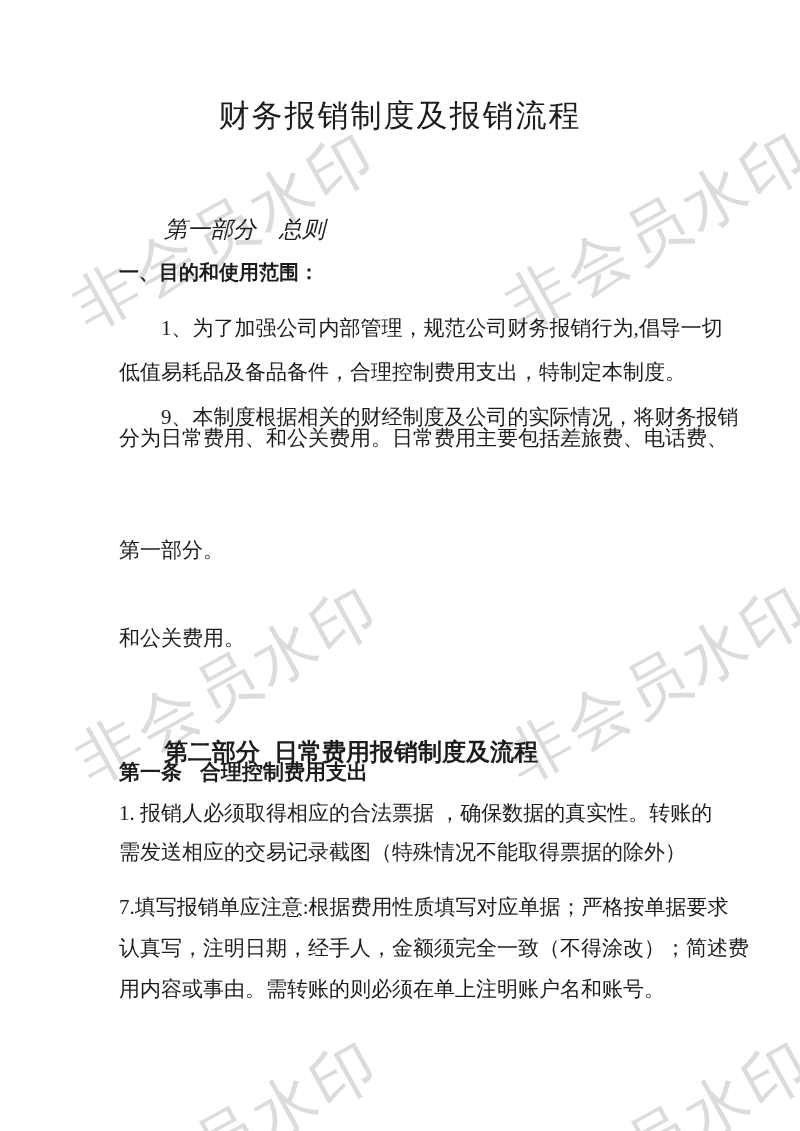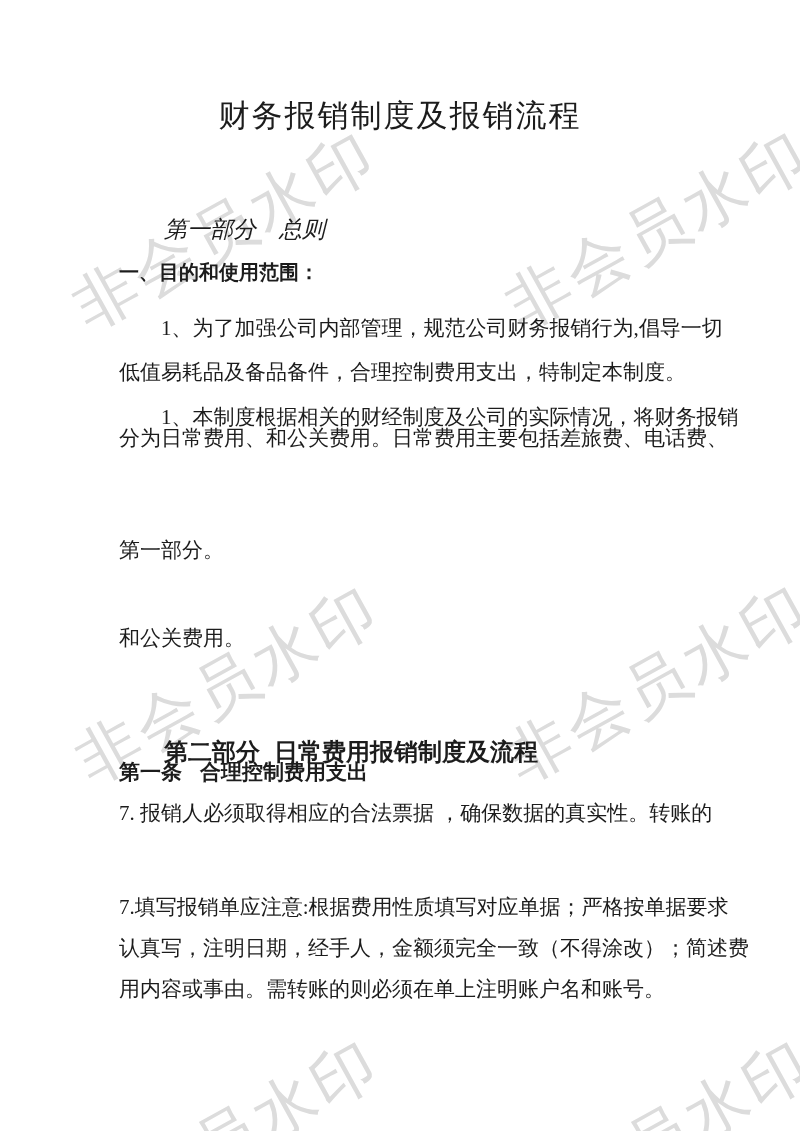--- a/index.html
+++ b/index.html
@@ -79,32 +79,33 @@
   <div class="content">
 
     <div class="doc-title">财务报销制度及报销流程</div>
 
     <div class="h1">第一部分　总则</div>
 
     <div class="h2">一、目的和使用范围：</div>
 
     <div class="ln indent" style="top:316px">1、为了加强公司内部管理，规范公司财务报销行为,倡导一切</div>
     <div class="ln" style="top:360px">低值易耗品及备品备件，合理控制费用支出，特制定本制度。</div>
-    <div class="ln indent" style="top:405px">1、本制度根据相关的财经制度及公司的实际情况，将财务报销</div>
+    <div class="ln indent" style="top:405px">9、本制度根据相关的财经制度及公司的实际情况，将财务报销</div>
     <div class="ln" style="top:426px">分为日常费用、和公关费用。日常费用主要包括差旅费、电话费、</div>
     <div class="ln" style="top:538px">第一部分。</div>
     <div class="ln" style="top:626px">和公关费用。</div>
 
     <div class="h3">
       <span>第二部分</span><span class="part2-title">日常费用报销制度及流程</span>
     </div>
 
     <div class="h4">
       <span>第一条</span><span class="article-title">合理控制费用支出</span>
     </div>
 
-    <div class="ln" style="top:801px">7. 报销人必须取得相应的合法票据 ，确保数据的真实性。转账的</div>
+    <div class="ln" style="top:801px">1. 报销人必须取得相应的合法票据 ，确保数据的真实性。转账的</div>
+    <div class="ln" style="top:840px">需发送相应的交易记录截图（特殊情况不能取得票据的除外）</div>
     <div class="ln" style="top:895px">7.填写报销单应注意:根据费用性质填写对应单据；严格按单据要求</div>
     <div class="ln" style="top:936px">认真写，注明日期，经手人，金额须完全一致（不得涂改）；简述费</div>
     <div class="ln" style="top:977px">用内容或事由。需转账的则必须在单上注明账户名和账号。</div>
 
   </div>
 </div>
 
 </body></html>

